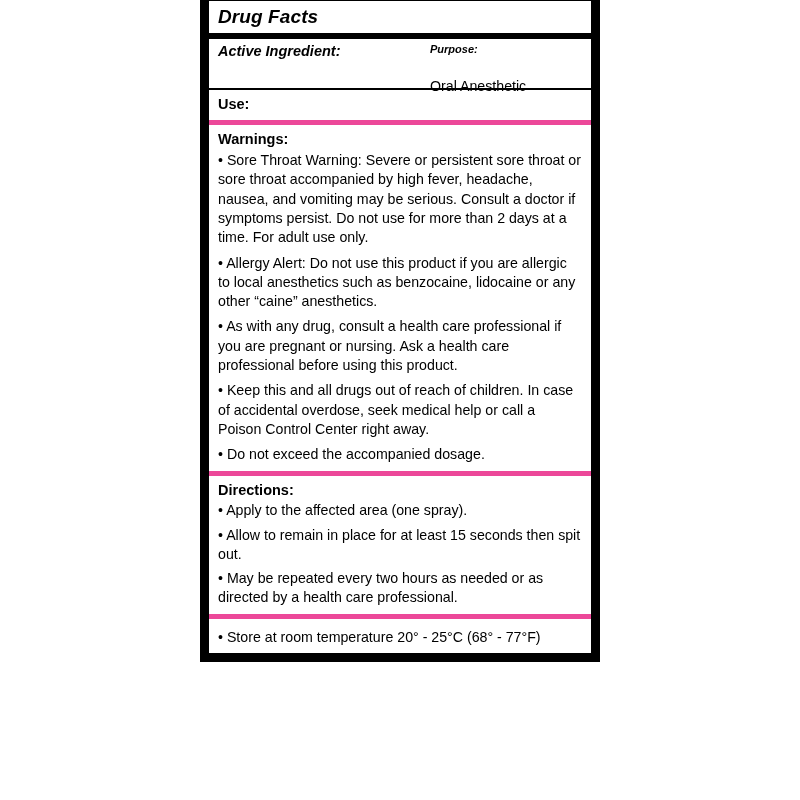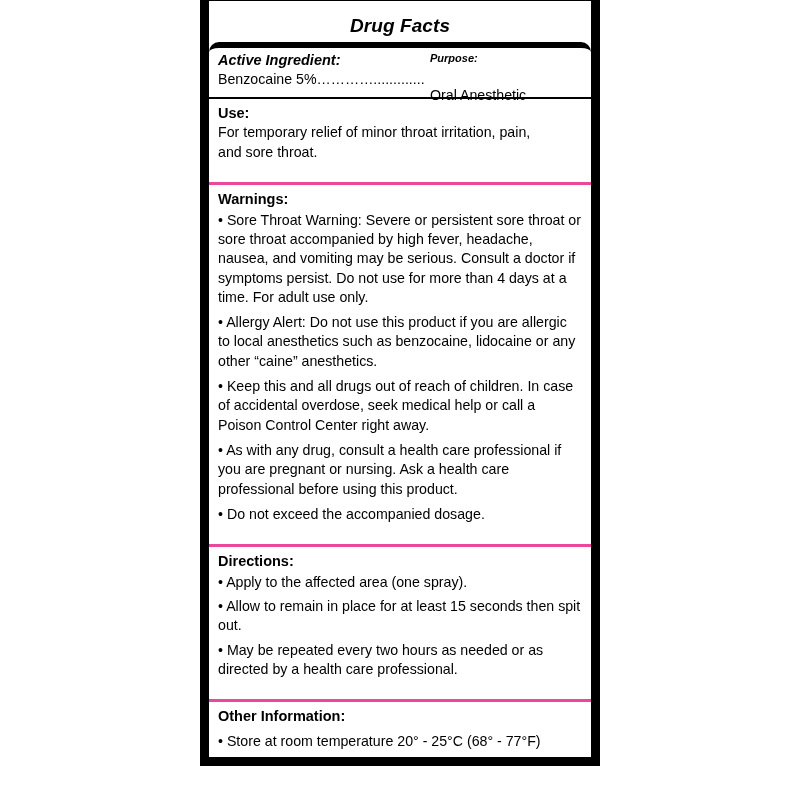--- a/index.html
+++ b/index.html
@@ -46,29 +46,28 @@
 
   
   .sec {
     box-sizing: border-box;
     padding: 4px 9px 6px 9px;
     background: #fff;
   }
 
   
   .rule-thin  { border-top: 2px solid #000; }
-  .rule-med   { border-top: 3px solid #ec4899; margin-top: 14px; }
-  .rule-thick { border-top: 6px solid #000; border-radius: 10px; }
+  .rule-med   { border-top: 5px solid #ec4899; }
+  .rule-thick { border-top: 6px solid #000; }
 
   
   .title-bar {
     box-sizing: border-box;
-    padding: 14px 9px 5px 9px;
+    padding: 5px 9px 5px 9px;
     background: #fff;
-    text-align: center;
   }
   .title-bar .title {
     font-size: 19px;
     font-weight: bold;
     font-style: italic;
     letter-spacing: 0.1px;
     line-height: 1.15;
   }
 
   .hdr {
@@ -132,48 +131,44 @@
       <div class="title-bar">
         <div class="title">Drug Facts</div>
       </div>
 
       <div class="sec rule-thick">
         <div class="ai-head">
           <span class="col-a">Active Ingredient:</span>
           <span class="col-b">Purpose:</span>
         </div>
         <div class="ai-body">
-          <span class="col-a">Benzocaine 5%………….............</span>
           <span class="col-b">Oral Anesthetic</span>
         </div>
       </div>
 
       <div class="sec rule-thin">
         <div class="hdr">Use:</div>
-        <div class="txt nowrapish">For temporary relief of minor throat irritation, pain,
-and sore throat.</div>
       </div>
 
       <div class="sec rule-med">
         <div class="hdr">Warnings:</div>
-        <div class="bullet first">• Sore Throat Warning: Severe or persistent sore throat or sore throat accompanied by high fever, headache, nausea, and vomiting may be serious. Consult a doctor if symptoms persist. Do not use for more than 4 days at a time. For adult use only.</div>
+        <div class="bullet first">• Sore Throat Warning: Severe or persistent sore throat or sore throat accompanied by high fever, headache, nausea, and vomiting may be serious. Consult a doctor if symptoms persist. Do not use for more than 2 days at a time. For adult use only.</div>
         <div class="bullet">• Allergy Alert: Do not use this product if you are allergic to local anesthetics such as benzocaine, lidocaine or any other “caine” anesthetics.</div>
+        <div class="bullet">• As with any drug, consult a health care professional if you are pregnant or nursing. Ask a health care professional before using this product.</div>
         <div class="bullet">• Keep this and all drugs out of reach of children. In case of accidental overdose, seek medical help or call a Poison Control Center right away.</div>
-        <div class="bullet">• As with any drug, consult a health care professional if you are pregnant or nursing. Ask a health care professional before using this product.</div>
         <div class="bullet">• Do not exceed the accompanied dosage.</div>
       </div>
 
       <div class="sec rule-med">
         <div class="hdr">Directions:</div>
         <div class="bullet first">• Apply to the affected area (one spray).</div>
         <div class="bullet tight">• Allow to remain in place for at least 15 seconds then spit out.</div>
         <div class="bullet tight">• May be repeated every two hours as needed or as directed by a health care professional.</div>
       </div>
 
       <div class="sec rule-med">
-        <div class="hdr">Other Information:</div>
         <div class="bullet tight">• Store at room temperature 20° - 25°C (68° - 77°F)</div>
       </div>
 
     </div>
   </div>
 
 </div>
 
 </body></html>

